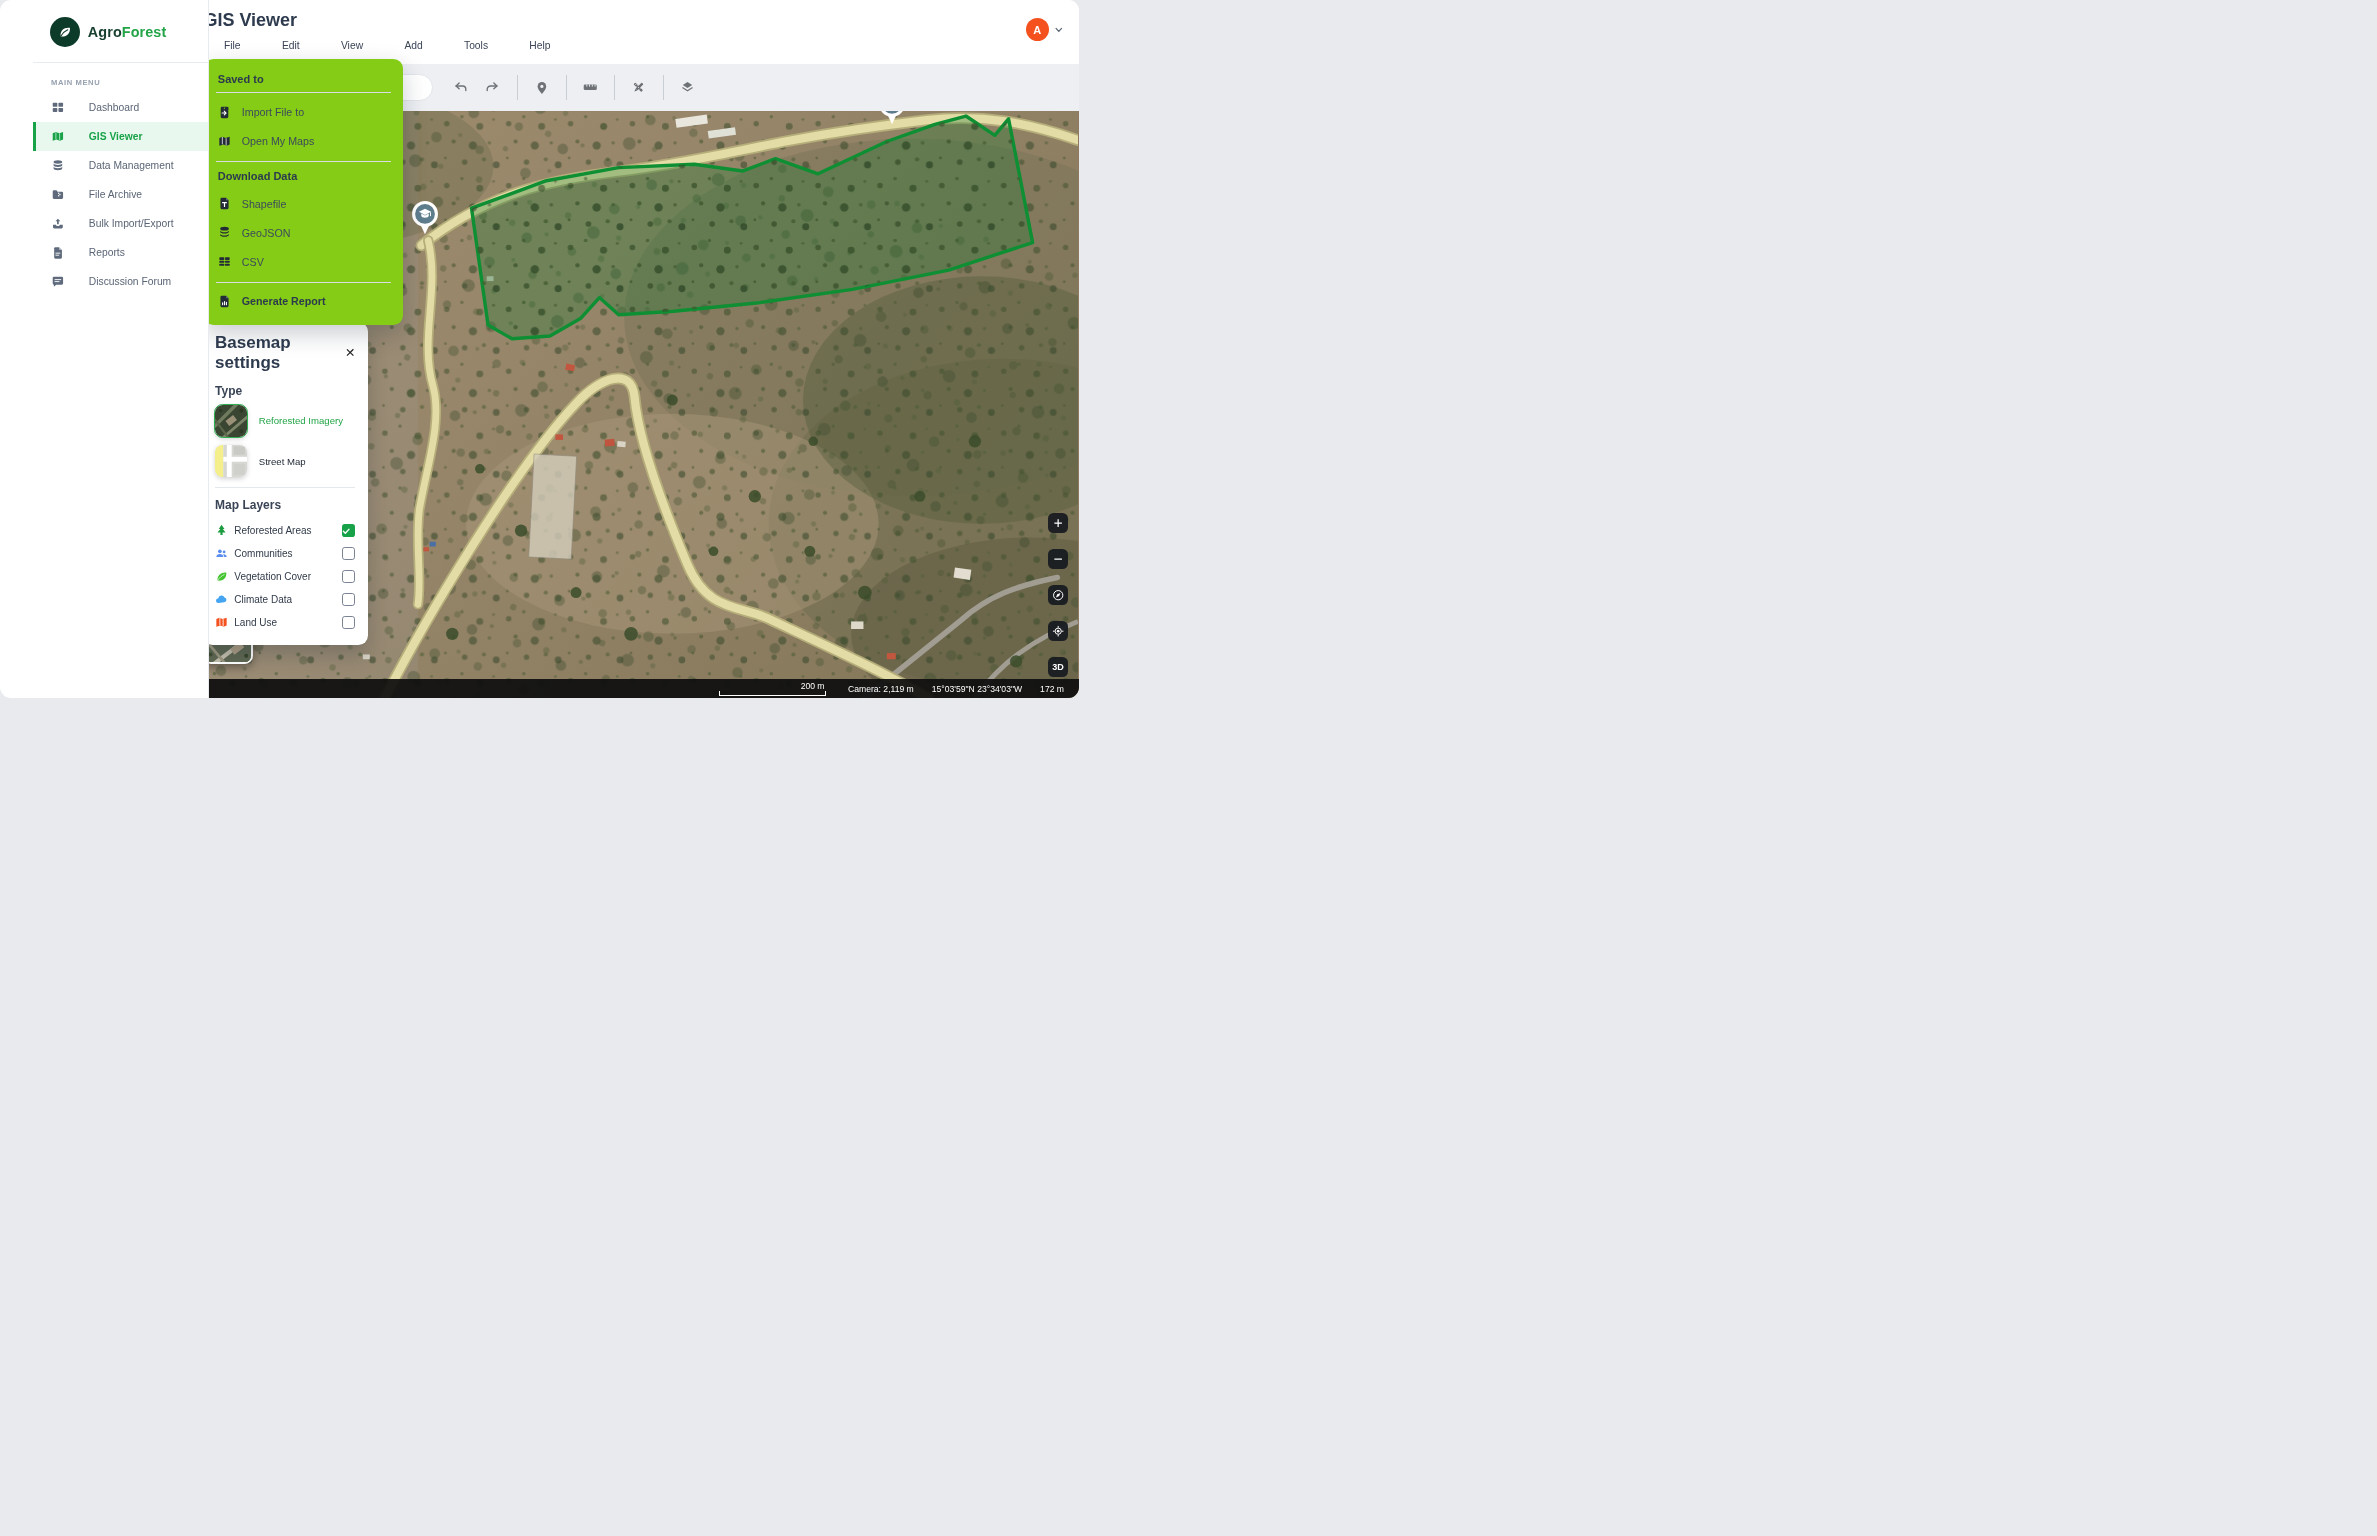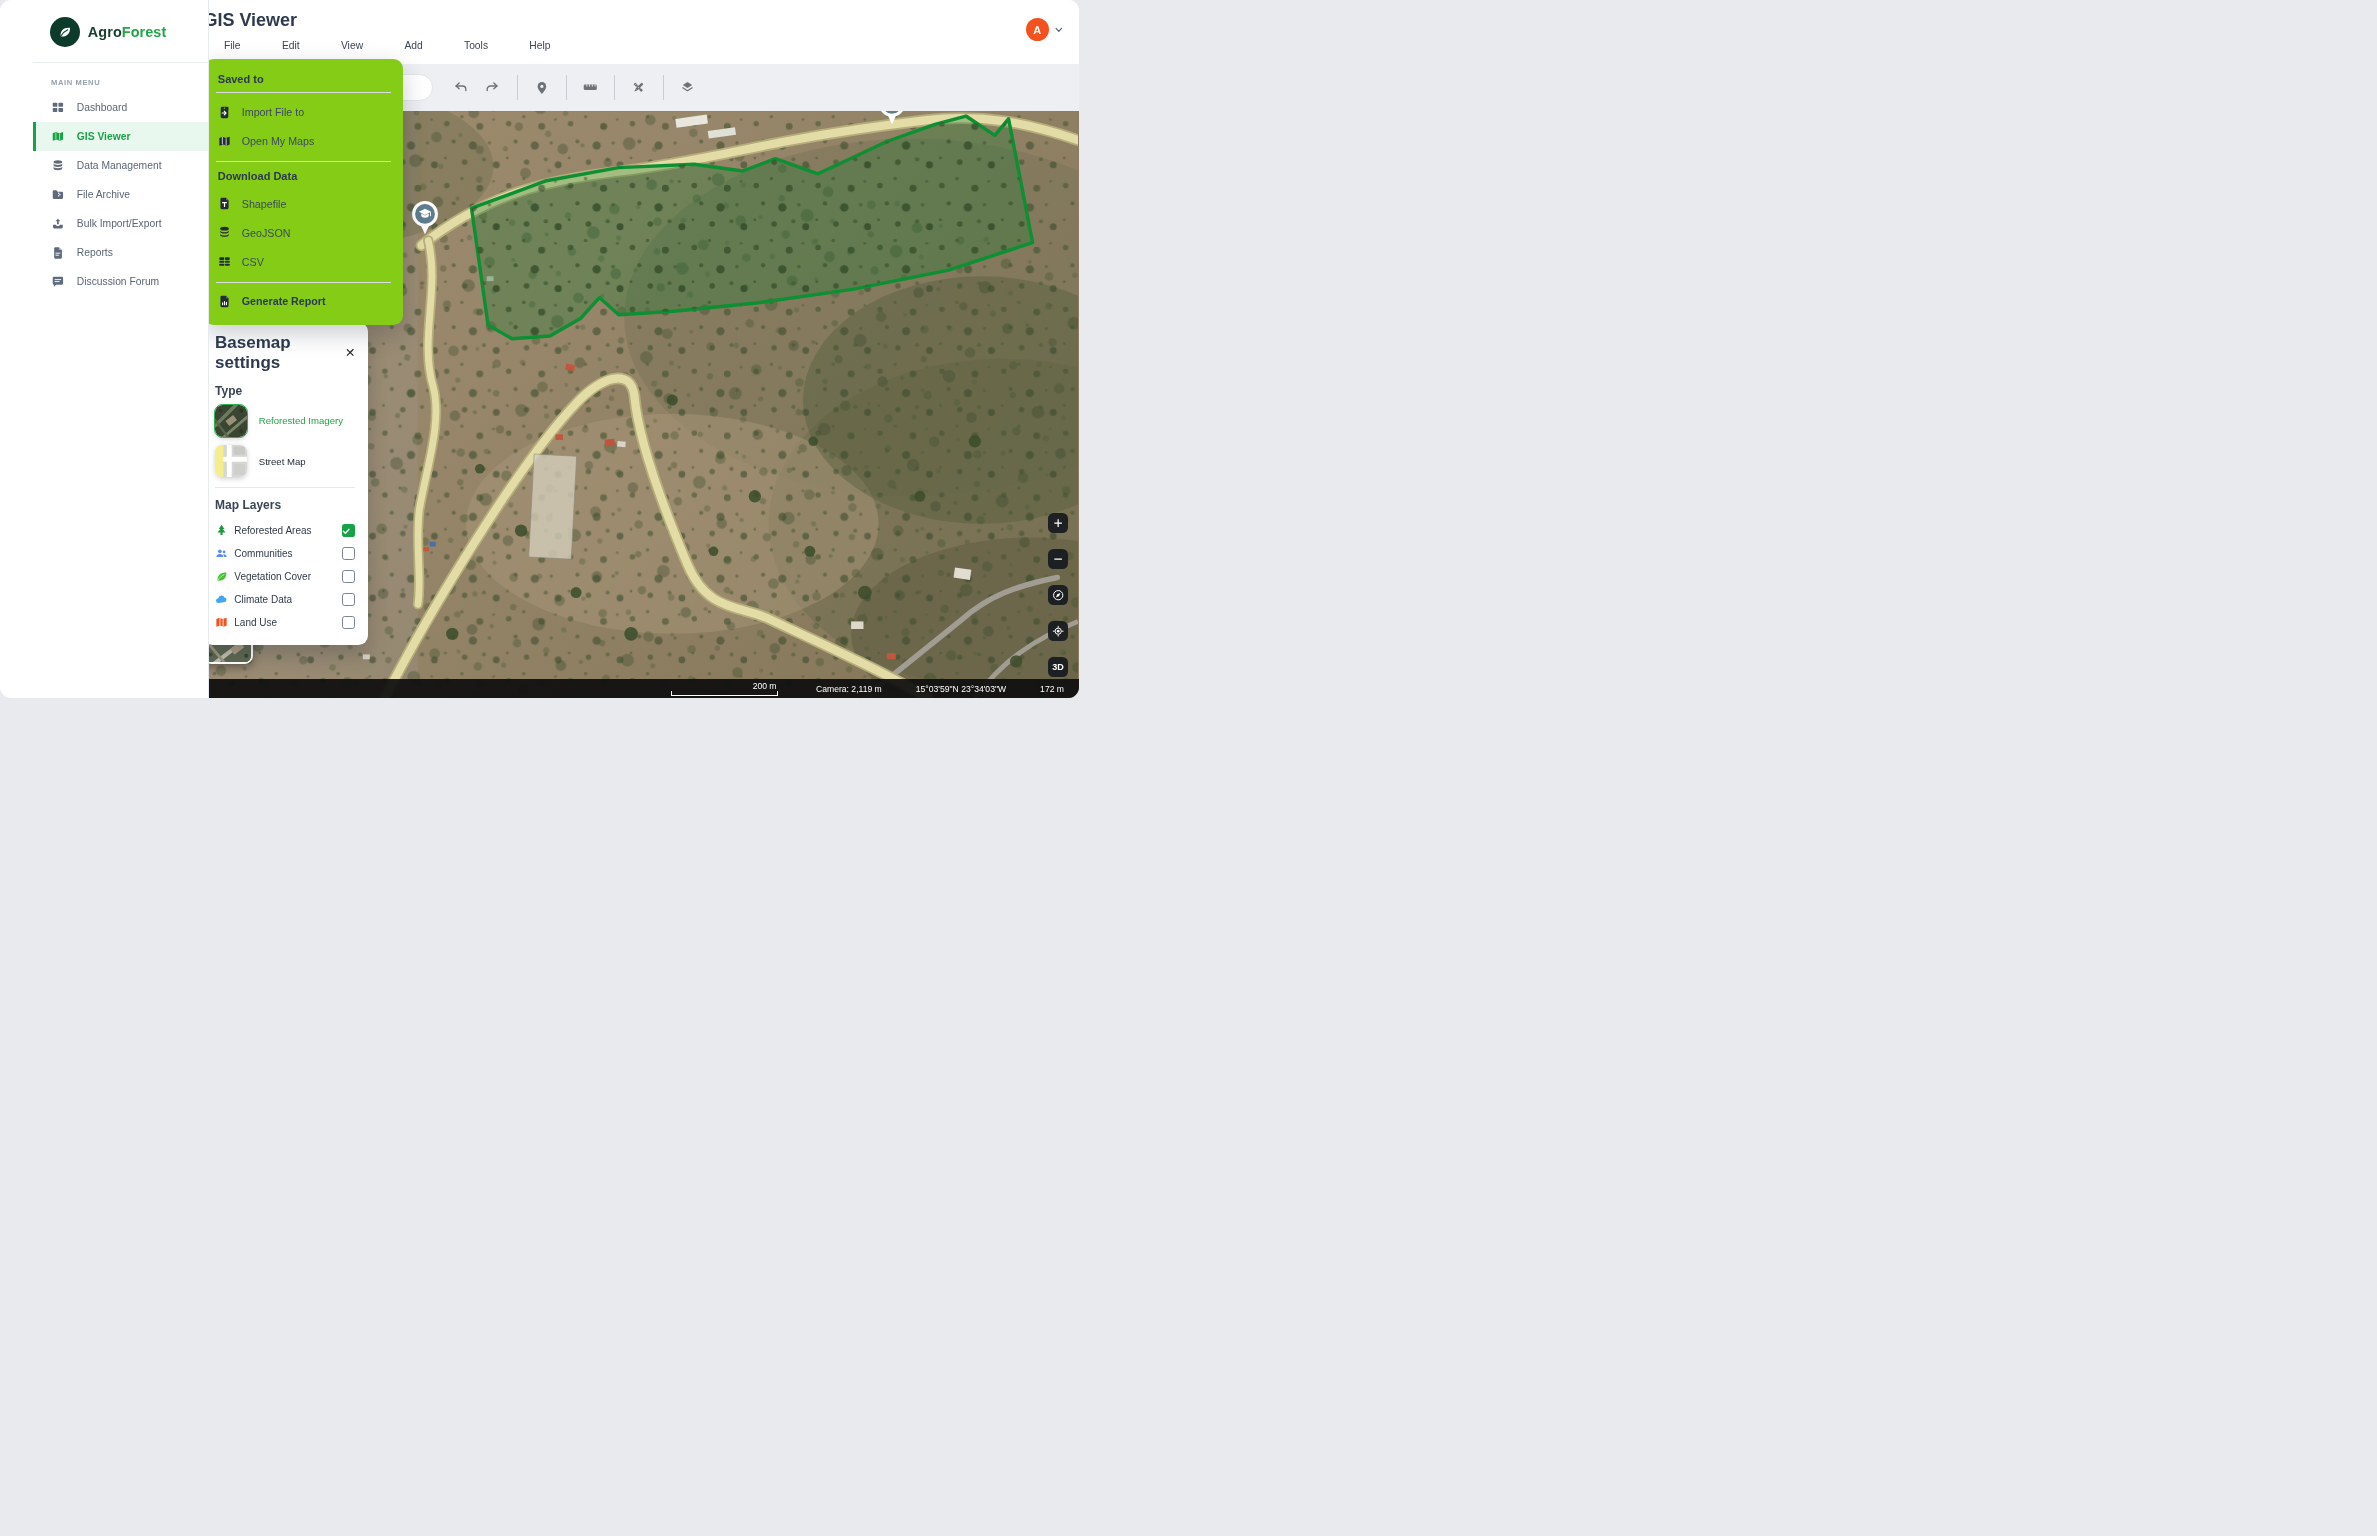--- a/index.html
+++ b/index.html
@@ -6,21 +6,21 @@
   *{box-sizing:border-box;}
   .app{position:relative;width:1079px;height:698px;background:#fff;border-radius:11px;overflow:hidden;}
 
   
   .sidebar{position:absolute;left:18px;top:0;width:191px;height:100%;background:#fff;border-right:0.7px solid #e7eaee;z-index:60;padding-left:15px;}
   .logo-row{display:flex;align-items:center;gap:8.3px;padding:16.5px 0 15px 16.5px;border-bottom:0.7px solid #e9ecef;}
   .logo-circle{width:30px;height:30px;border-radius:50%;background:#0d3b2a;display:flex;align-items:center;justify-content:center;}
   .logo-name{font-size:14.4px;font-weight:700;letter-spacing:0.1px;}
   .logo-name .a{color:#173f2e;} .logo-name .b{color:#22a447;}
   .menu-section{margin:15px 0 6.9px 18px;font-size:7.6px;letter-spacing:0.6px;color:#97a1af;font-weight:600;}
-  .side-item{position:relative;display:flex;align-items:center;gap:12px;height:29px;padding-left:18px;color:#5a6575;font-size:10.3px;cursor:pointer;}
+  .side-item{position:relative;display:flex;align-items:center;gap:24px;height:29px;padding-left:18px;color:#5a6575;font-size:10.3px;cursor:pointer;}
   .side-item svg{flex:0 0 auto;}
   .side-item.active{background:#e9f8ef;color:#18a348;font-weight:600;}
   .side-item.active::before{content:"";position:absolute;left:0;top:0;bottom:0;width:2.8px;background:#18a348;}
 
   
   .main{position:absolute;left:191px;top:0;right:0;bottom:0;}
   .main-header{position:absolute;left:0;top:0;right:0;height:64px;background:#fff;z-index:15;}
   .page-title{position:absolute;left:12.4px;top:9.6px;font-size:18px;font-weight:700;color:#2e3b4e;}
   .menubar{position:absolute;left:13px;top:40px;display:flex;gap:21.3px;font-size:10.3px;color:#3b4557;}
   .menubar span{cursor:pointer;padding-left:20px;}
@@ -36,21 +36,21 @@
   
   .map{position:absolute;left:0;top:111px;right:0;bottom:0;overflow:hidden;background:#8d7a60;z-index:1;}
   .map svg.terrain{position:absolute;left:0;top:0;}
 
   .marker{position:absolute;z-index:5;cursor:pointer;}
 
   .map-controls{position:absolute;right:11px;top:402px;display:flex;flex-direction:column;gap:16px;z-index:20;}
   .mc-btn{width:20px;height:20px;border-radius:5.5px;background:rgba(26,29,33,.96);color:#fff;display:flex;align-items:center;justify-content:center;font-size:11.7px;cursor:pointer;}
   .mc-btn.threeD{font-size:9px;font-weight:700;}
 
-  .statusbar{position:absolute;left:8px;right:0;bottom:0;height:19px;background:rgba(16,16,16,.94);z-index:25;display:flex;align-items:center;justify-content:flex-end;gap:34px;padding-right:15px;color:#fff;font-size:8.6px;}
+  .statusbar{position:absolute;left:8px;right:0;bottom:0;height:19px;background:rgba(16,16,16,.94);z-index:25;display:flex;align-items:center;justify-content:flex-end;gap:18px;padding-right:15px;color:#fff;font-size:8.6px;}
   .scaleblock{display:flex;flex-direction:column;align-items:flex-end;margin-right:4.1px;}
   .scalebar{width:107px;height:4.8px;border-left:1px solid #fff;border-right:1px solid #fff;border-bottom:1px solid #fff;}
   .scalelabel{margin-bottom:0.7px;margin-right:1.4px;}
 
   .minimap{position:absolute;left:11.7px;top:614px;width:50px;height:50px;border-radius:8.3px;border:2.1px solid #fff;overflow:hidden;box-shadow:0 2.8px 8.3px rgba(0,0,0,.35);z-index:30;cursor:pointer;}
 
   
   .dropdown{position:absolute;left:13px;top:59px;width:199px;background:#84cc16;border-radius:9.6px;box-shadow:0 8.3px 23.4px rgba(20,30,50,.22);z-index:40;padding:11px 13.8px 9.6px;}
   .dd-header{font-size:11px;font-weight:700;color:#2c3a4e;padding:2.8px 0 6.9px;}
   .dd-div{height:0.7px;background:#d9dde3;margin:0 -1.4px;}

